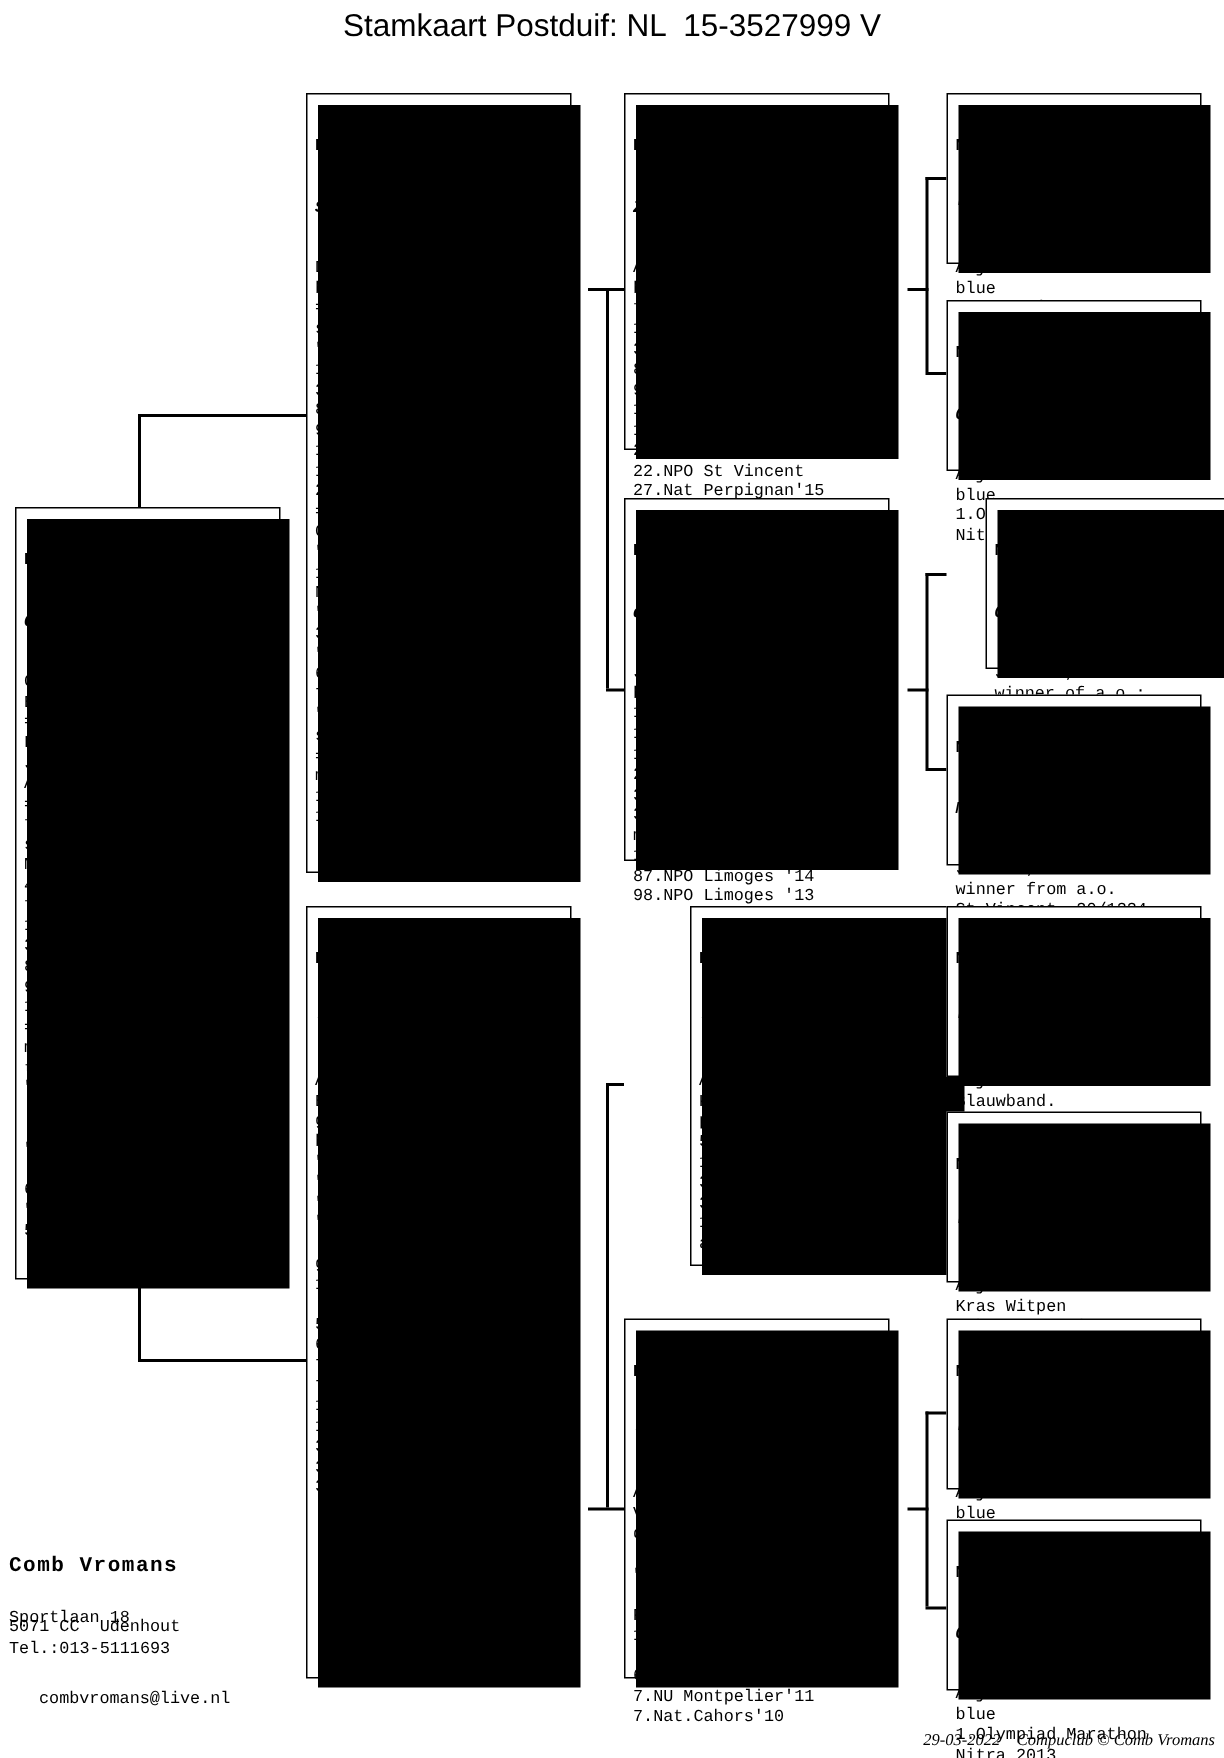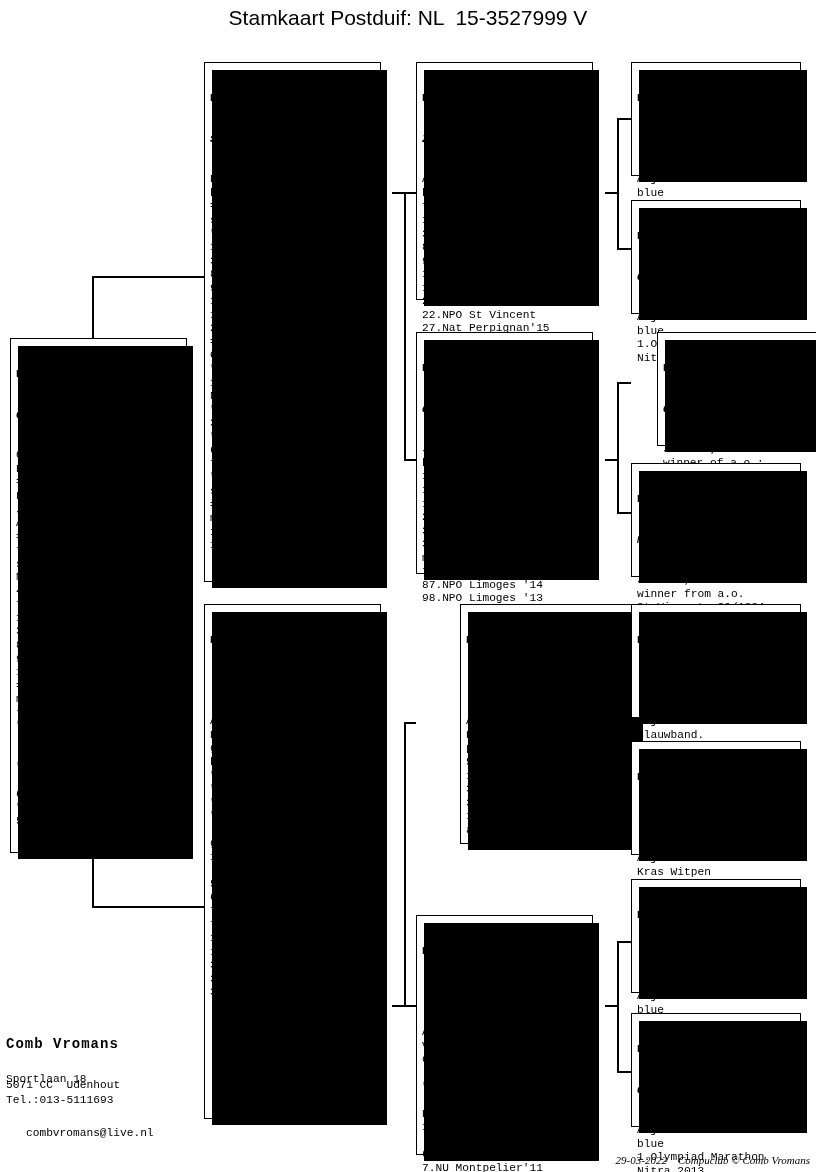--- a/index.html
+++ b/index.html
@@ -127,21 +127,21 @@
     <div class="bname">dochter Orion/Mirna</div>
     <div class="blines"><div class="bline">Jellema, J</div><div class="bline">blue pied</div><div class="bline">10.Nat Orange '11</div><div class="bline">102.NPO Cahors '13</div><div class="bline">125.Nat.St Vinc'12</div><div class="bline">294.NPO Limoges'10</div><div class="bline">314.Nat Cahors '10</div><div class="bline">344.Nat Cahors '12</div><div class="bline">mother to:</div><div class="bline">11.NPO Cahors '13</div><div class="bline">87.NPO Limoges '14</div><div class="bline">98.NPO Limoges '13</div></div>
   </div>
 
   <div class="box" style="left:416px;top:604px;width:177px;height:240px;margin-left:44px;">
     <div class="bid">NLD 12-1108367 M</div>
     <div class="bname">" Usain "</div>
     <div class="blines"><div class="bline">Arjan Beens.</div><div class="bline">Kras</div><div class="bline">parents won a.o.:</div><div class="bline">5.Nat.St.Vincent</div><div class="bline">13.NPO Periqueux</div><div class="bline">31.Nat.Bordeaux</div><div class="bline">32.Nat.Bergerac</div><div class="bline">118.Nat. Cahors</div><div class="bline">and so on!!</div></div>
   </div>
 
-  <div class="box" style="left:416px;top:879px;width:177px;height:240px;margin-top:36px;">
+  <div class="box" style="left:416px;top:879px;width:177px;height:240px;">
     <div class="bid">NLD 11-1213333 V</div>
     <div class="bname">"Medusa "</div>
     <div class="blines"><div class="bline">Arjan Beens.</div><div class="bline">Vet Blauw</div><div class="bline">daughter to:</div><div class="bline">'Mr. Beautiful"</div><div class="bline">"Olympic Miss Gijsje</div><div class="bline">&nbsp;</div><div class="bline">Parents won a.o.</div><div class="bline">1.Olympiad marathon</div><div class="bline"> Nitra 2013</div><div class="bline">6.NU Brive'10</div><div class="bline">7.NU Montpelier'11</div><div class="bline">7.Nat.Cahors'10</div></div>
   </div>
 
   <div class="box" style="left:631px;top:62px;width:170px;height:114px;">
     <div class="bid">NLD 08-2075830 M</div>
     <div class="bname">" Mr. Beautiful "</div>
     <div class="blines"><div class="bline">Arjan Beens.</div><div class="bline">blue</div><div class="bline">33.NU Brive 18246 p.</div><div class="bline">89.NU St Vinc. 6941</div></div>
   </div>

